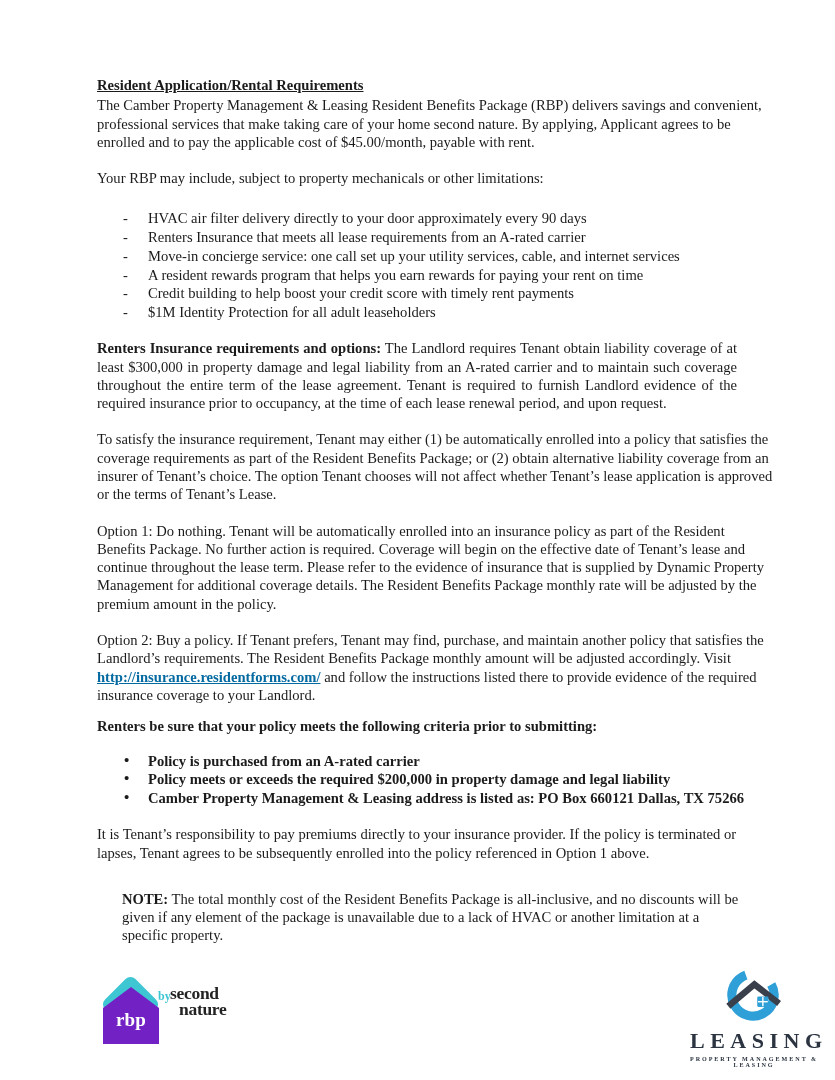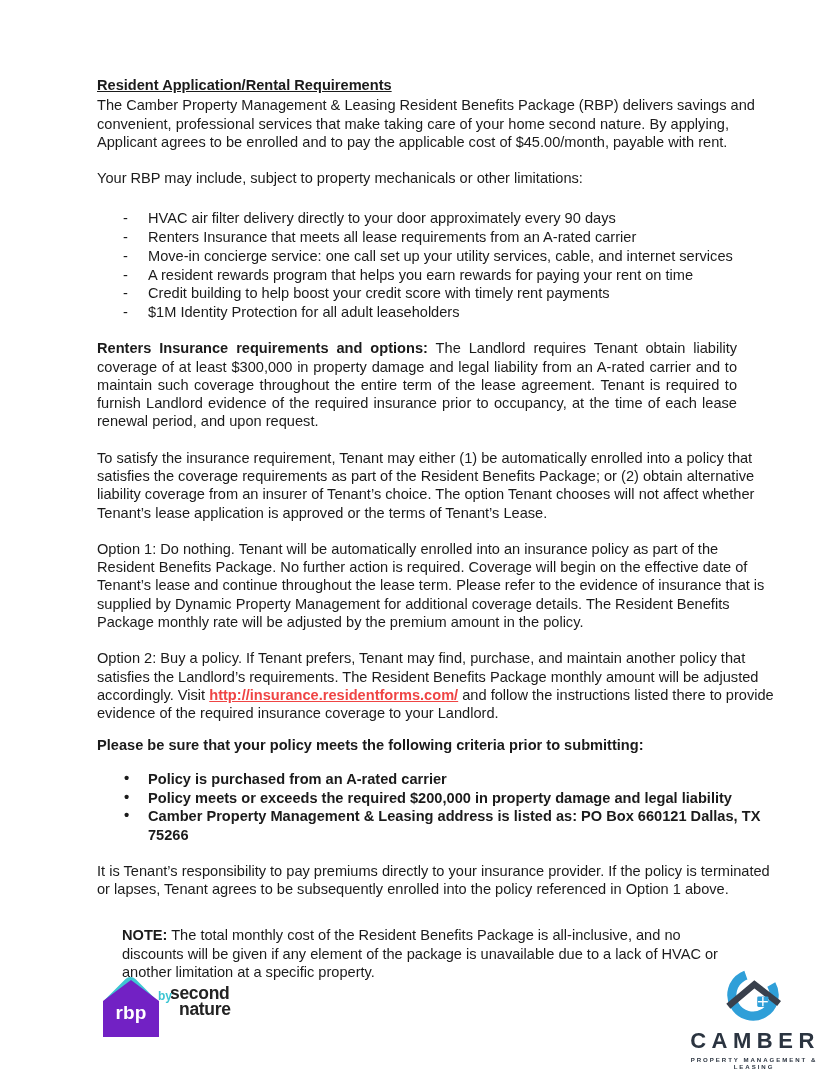--- a/index.html
+++ b/index.html
@@ -1,46 +1,46 @@
 <!DOCTYPE html>
 <html><head>
 <meta charset="utf-8">
 <style>
   html,body{margin:0;padding:0;}
   body{
     width:835px;height:1080px;background:#ffffff;
     font-family:"Liberation Sans", sans-serif;
     color:#1b1b1b;
   }
-  .page{position:relative;width:835px;height:1080px;background:#fff;overflow:hidden;}
+  .page{position:relative;width:835px;height:1080px;background:#fff;overflow:hidden;font-family:Liberation Serif, serif;}
   .content{
     position:absolute;left:97px;top:76px;width:678px;
     font-size:14.6px;line-height:18.3px;
   }
   .doc-title{
     font-weight:bold;text-decoration:underline;margin:0 0 2px 0;
   }
   p{margin:0 0 18px 0;}
   ul{margin:16px 0 18px 0;padding:0;list-style:none;}
   ul.dash li{position:relative;padding-left:51px;margin:0 0 0.4px 0;}
   ul.dash li::before{content:"-";position:absolute;left:26px;top:0;}
   ul.round li{position:relative;padding-left:51px;font-weight:bold;margin:0 0 0.4px 0;}
   ul.round li::before{content:"\2022";position:absolute;left:27px;top:-1px;font-size:15px;}
   .justified{text-align:justify;padding-right:38px;}
   .lead{font-weight:bold;}
   .criteria-heading{font-weight:bold;margin-bottom:15px;}
   .resp{margin-bottom:28px;}
   .note-para{margin:0 35px 0 25px;}
-  a.doclink{color:#ef4444;font-weight:bold;text-decoration:underline;}
+  a.doclink{color:#0369a1;font-weight:bold;text-decoration:underline;}
 
   
   .rbp-logo{position:absolute;left:99px;top:972px;width:64px;height:64px;}
   .rbp-diamond{position:absolute;left:10px;top:11px;width:43px;height:43px;background:#3ec6d3;border-radius:7px;transform:rotate(45deg);}
   .rbp-house{
-    position:absolute;left:4px;top:8px;width:56px;height:57px;background:#7221c4;
+    position:absolute;left:4px;top:15px;width:56px;height:57px;background:#7221c4;
     clip-path:polygon(50% 0%,100% 37%,100% 100%,0% 100%,0% 37%);
     display:flex;align-items:center;justify-content:center;
   }
   .rbp-house span{color:#fff;font-weight:bold;font-size:19px;margin-top:8px;letter-spacing:0.2px;}
   .sn-wordmark{position:absolute;left:170px;top:986px;width:90px;}
   .sn-by{position:absolute;left:-12px;top:3px;font-size:12px;color:#3ec6d3;font-weight:bold;}
   .sn-line1,.sn-line2{font-weight:bold;color:#232323;font-size:17.5px;line-height:15.5px;letter-spacing:-0.3px;}
   .sn-line2{padding-left:9px;}
   .camber{position:absolute;left:686px;top:964px;width:134px;text-align:center;}
   .camber-emblem{display:block;margin:0 auto 2px auto;}
@@ -69,21 +69,21 @@
     </ul>
 
     <p class="justified"><span class="lead">Renters Insurance requirements and options:</span><span> The Landlord requires Tenant obtain liability coverage of at least $300,000 in property damage and legal liability from an A-rated carrier and to maintain such coverage throughout the entire term of the lease agreement. Tenant is required to furnish Landlord evidence of the required insurance prior to occupancy, at the time of each lease renewal period, and upon request.</span></p>
 
     <p>To satisfy the insurance requirement, Tenant may either (1) be automatically enrolled into a policy that satisfies the coverage requirements as part of the Resident Benefits Package; or (2) obtain alternative liability coverage from an insurer of Tenant’s choice. The option Tenant chooses will not affect whether Tenant’s lease application is approved or the terms of Tenant’s Lease.</p>
 
     <p>Option 1: Do nothing. Tenant will be automatically enrolled into an insurance policy as part of the Resident Benefits Package. No further action is required. Coverage will begin on the effective date of Tenant’s lease and continue throughout the lease term. Please refer to the evidence of insurance that is supplied by Dynamic Property Management for additional coverage details. The Resident Benefits Package monthly rate will be adjusted by the premium amount in the policy.</p>
 
     <p style="margin-bottom:13px;"><span>Option 2: Buy a policy. If Tenant prefers, Tenant may find, purchase, and maintain another policy that satisfies the Landlord’s requirements. The Resident Benefits Package monthly amount will be adjusted accordingly. Visit </span><a href="#" class="doclink">http://insurance.residentforms.com/</a><span> and follow the instructions listed there to provide evidence of the required insurance coverage to your Landlord.</span></p>
 
-    <p class="criteria-heading">Please be sure that your policy meets the following criteria prior to submitting:</p>
+    <p class="criteria-heading">Renters be sure that your policy meets the following criteria prior to submitting:</p>
 
     <ul class="round">
       <li>Policy is purchased from an A-rated carrier</li>
       <li>Policy meets or exceeds the required $200,000 in property damage and legal liability</li>
       <li>Camber Property Management &amp; Leasing address is listed as: PO Box 660121 Dallas, TX 75266</li>
     </ul>
 
     <p class="resp">It is Tenant’s responsibility to pay premiums directly to your insurance provider. If the policy is terminated or lapses, Tenant agrees to be subsequently enrolled into the policy referenced in Option 1 above.</p>
 
     <p class="note-para"><span class="lead">NOTE:</span><span> The total monthly cost of the Resident Benefits Package is all-inclusive, and no discounts will be given if any element of the package is unavailable due to a lack of HVAC or another limitation at a specific property.</span></p>
@@ -103,16 +103,16 @@
   </div>
 
   <div class="camber">
     <svg class="camber-emblem" width="72" height="62" viewBox="0 0 100 88">
       <circle cx="50" cy="44" r="30" fill="none" stroke="#2f9fd8" stroke-width="13" stroke-dasharray="146 42" transform="rotate(-30 50 44)"></circle>
       <path d="M15 60 L52 29 L87 56" fill="none" stroke="#39404c" stroke-width="9" stroke-linejoin="miter"></path>
       <rect x="56" y="46" width="16" height="15" rx="2" fill="#2f9fd8"></rect>
       <line x1="64" y1="47" x2="64" y2="60" stroke="#ffffff" stroke-width="2"></line>
       <line x1="57" y1="53.5" x2="71" y2="53.5" stroke="#ffffff" stroke-width="2"></line>
     </svg>
-    <div class="camber-name">CAMBER</div>
+    <div class="camber-name">LEASING</div>
     <div class="camber-tagline">PROPERTY MANAGEMENT &amp; LEASING</div>
   </div>
 </div>
 
 </body></html>

